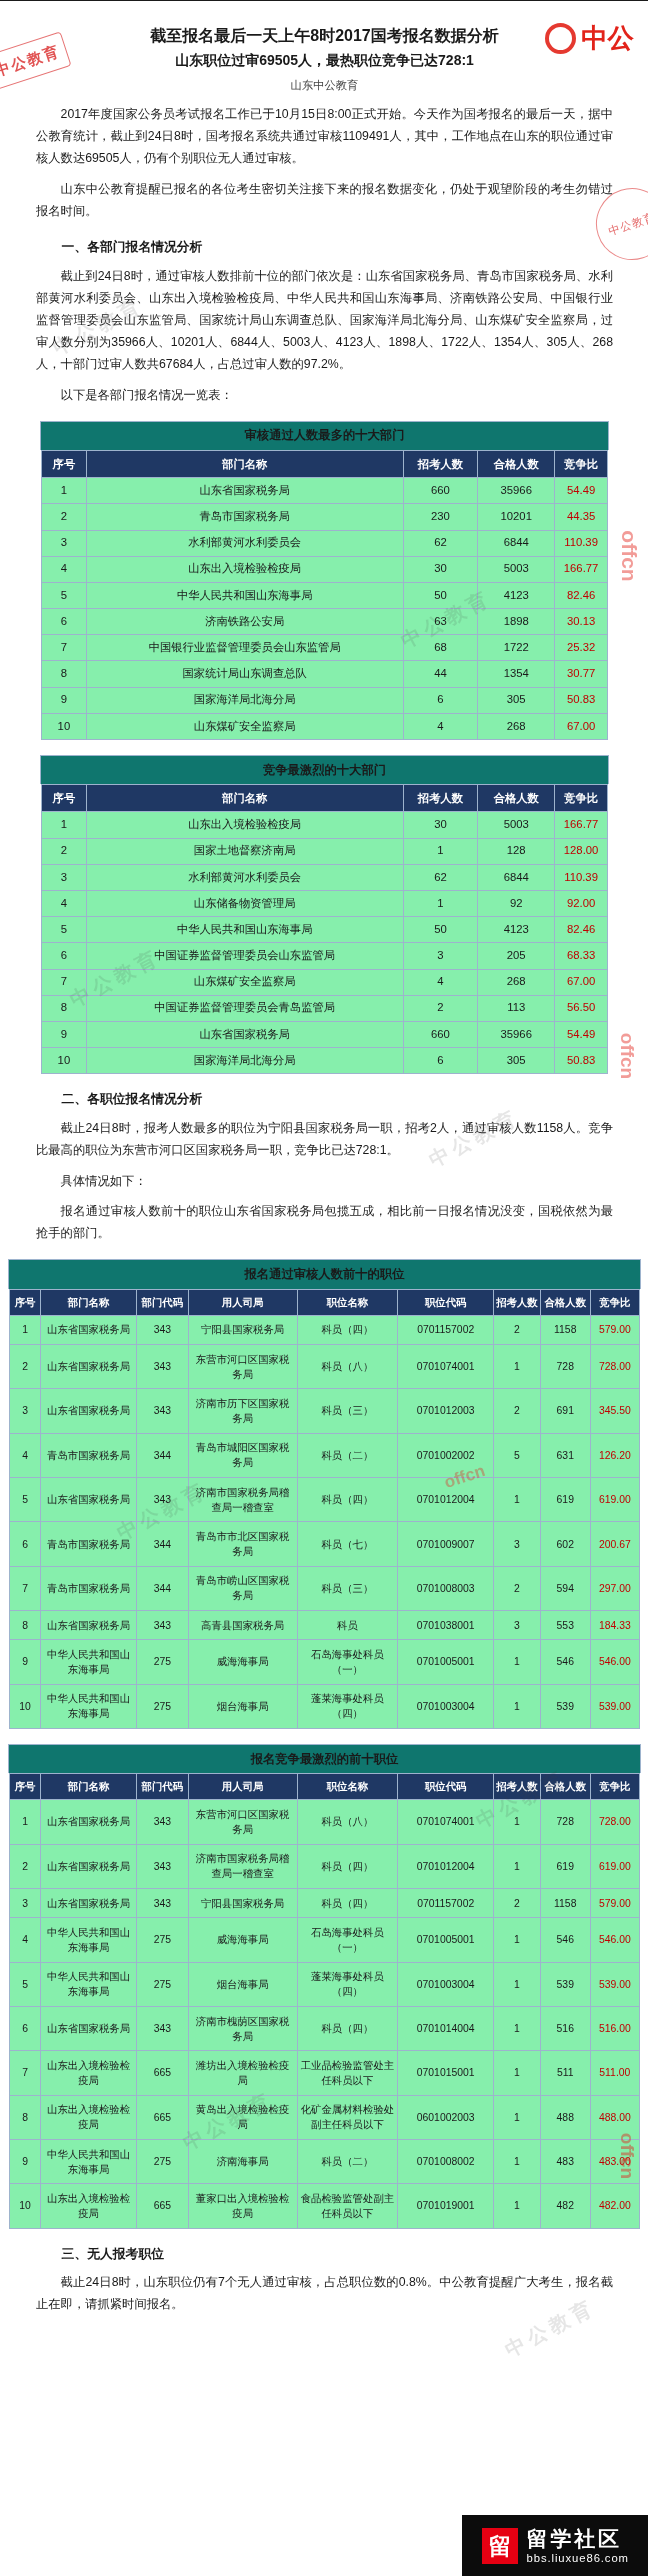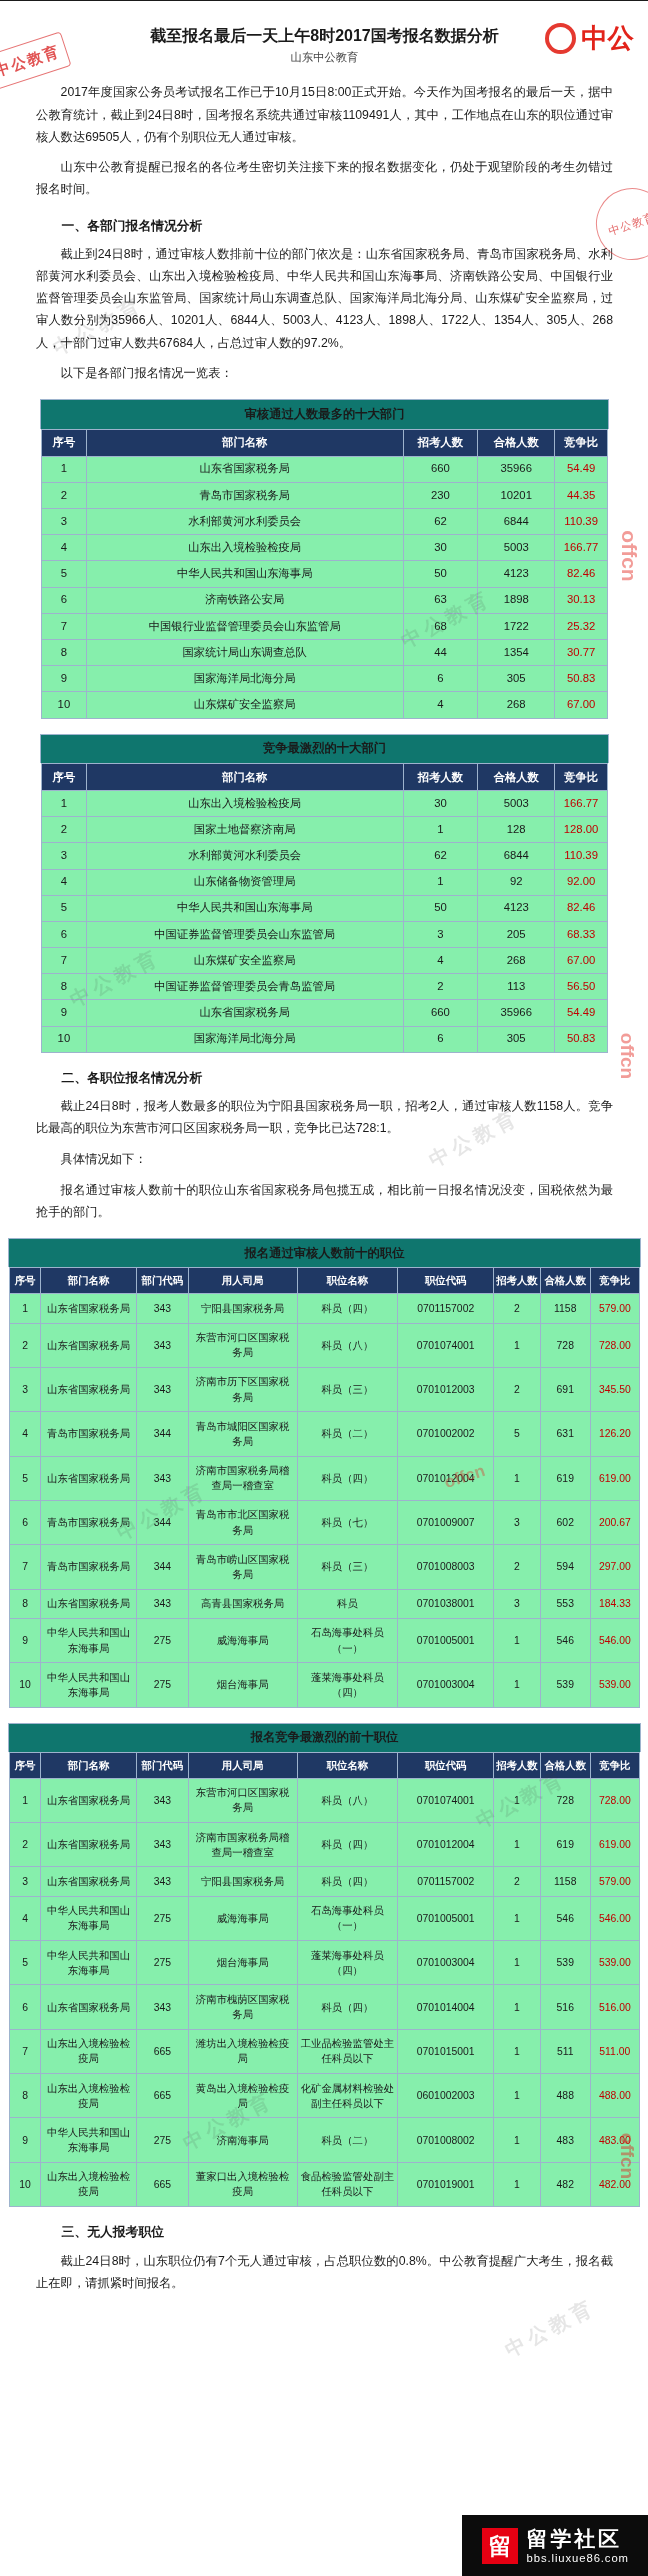--- a/index.html
+++ b/index.html
@@ -8,21 +8,21 @@
     width:649px;height:2576px;
     margin:0 auto;
     background:#ffffff;
     overflow:hidden;
     border-top:1.9px solid #1a1a1a;
     font-family:"Liberation Sans","DejaVu Sans",sans-serif;
     color:#1a1a1a;
   }
   h1.title{font-size:16px;font-weight:bold;text-align:center;margin:24.6px 28px 3.8px;}
   h2.subtitle{font-size:14px;font-weight:bold;text-align:center;margin:5.7px 28px 7.6px;}
-  .byline{text-align:center;font-size:11.3px;color:#444;margin:0 0 16px;font-family:Liberation Serif, serif;}
+  .byline{text-align:center;font-size:11.3px;color:#444;margin:0 0 10px;font-family:Liberation Serif, serif;}
   p.para{margin:8.5px 36px;text-indent:2em;font-size:12.3px;line-height:1.8;text-align:justify;}
   h3.section{margin:17px 36px 5.7px;font-size:12.8px;font-weight:bold;text-indent:2em;}
   .tbl-title{font-weight:bold;text-align:center;font-size:12.3px;border:0.9px solid #9db3cd;border-bottom:none;padding:5.7px 0;margin:15px auto 0;background:#0f766e;position:relative;z-index:1;}
   .w-dept{width:567px;}
   .w-pos{width:631px;}
   table{border-collapse:collapse;margin:0 auto 5.7px;table-layout:fixed;background:#86efac;position:relative;z-index:1;}
   .t-dept{width:567px;font-size:11.3px;}
   .t-pos{width:631px;font-size:10.4px;}
   th,td{border:0.9px solid #9db3cd;text-align:center;vertical-align:middle;word-break:break-all;}
   thead th{background:#1f3864;color:#fff;font-weight:bold;padding:5.7px 1.9px;line-height:1.3;}
@@ -84,20 +84,21 @@
   <div class="wm wm-gray g5">中公教育</div>
   <div class="wm wm-gray g6">中公教育</div>
   <div class="wm wm-gray g7">中公教育</div>
   <div class="wm wm-gray g8">中公教育</div>
   <div class="wm wm-offcn o1">offcn</div>
   <div class="wm wm-offcn o2">offcn</div>
   <div class="wm wm-offcn o3">offcn</div>
   <div class="wm wm-offcn o4">offcn</div>
 
   <h1 class="title">截至报名最后一天上午8时2017国考报名数据分析</h1>
+  <h2 class="subtitle">山东职位过审69505人，最热职位竞争已达728:1</h2>
   <div class="byline">山东中公教育</div>
 
   <p class="para">2017年度国家公务员考试报名工作已于10月15日8:00正式开始。今天作为国考报名的最后一天，据中公教育统计，截止到24日8时，国考报名系统共通过审核1109491人，其中，工作地点在山东的职位通过审核人数达69505人，仍有个别职位无人通过审核。</p>
   <p class="para">山东中公教育提醒已报名的各位考生密切关注接下来的报名数据变化，仍处于观望阶段的考生勿错过报名时间。</p>
 
   <h3 class="section">一、各部门报名情况分析</h3>
   <p class="para">截止到24日8时，通过审核人数排前十位的部门依次是：山东省国家税务局、青岛市国家税务局、水利部黄河水利委员会、山东出入境检验检疫局、中华人民共和国山东海事局、济南铁路公安局、中国银行业监督管理委员会山东监管局、国家统计局山东调查总队、国家海洋局北海分局、山东煤矿安全监察局，过审人数分别为35966人、10201人、6844人、5003人、4123人、1898人、1722人、1354人、305人、268人，十部门过审人数共67684人，占总过审人数的97.2%。</p>
   <p class="para">以下是各部门报名情况一览表：</p>
 
   <div class="tbl-title w-dept">审核通过人数最多的十大部门</div>

